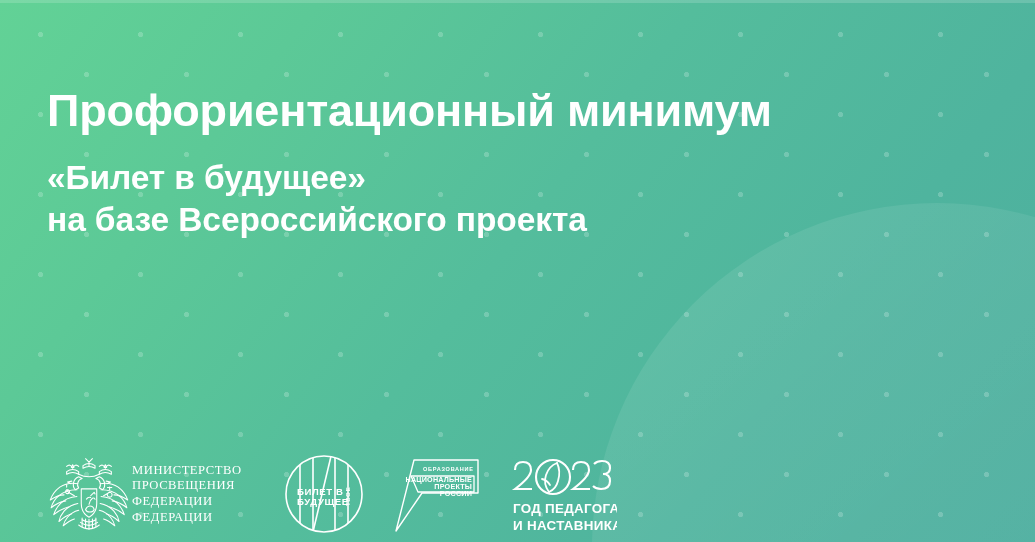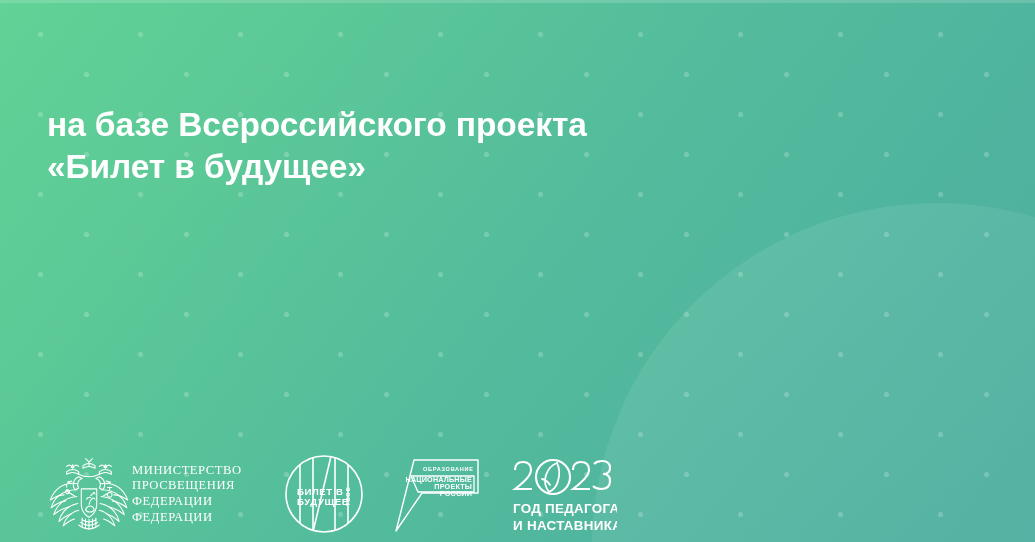--- a/index.html
+++ b/index.html
@@ -124,23 +124,24 @@
 </head>
 <body>
 
 <div class="slide">
 
   <div class="dot-field"></div>
   <div class="bg-circle"></div>
   <div class="top-sheen"></div>
 
   <div class="headline-block">
+    <h1 class="title-main">Профориентационный минимум</h1>
     <div class="title-sub">
+      <span class="sub-line">«Билет в будущее»</span>
       <span class="sub-line">на базе Всероссийского проекта</span>
-      <span class="sub-line">«Билет в будущее»</span>
     </div>
   </div>
 
   <div class="logo-strip">
 
     <div class="logo logo-ministry">
       <span class="emblem-wrap">
         <svg viewBox="0 0 100 100" width="86" height="86" fill="none" stroke="#ffffff" stroke-width="1.25" stroke-linejoin="round" stroke-linecap="round">
 
           <path d="M50 13 L46 9 M50 13 L54 9 M50 13 v4"></path>

